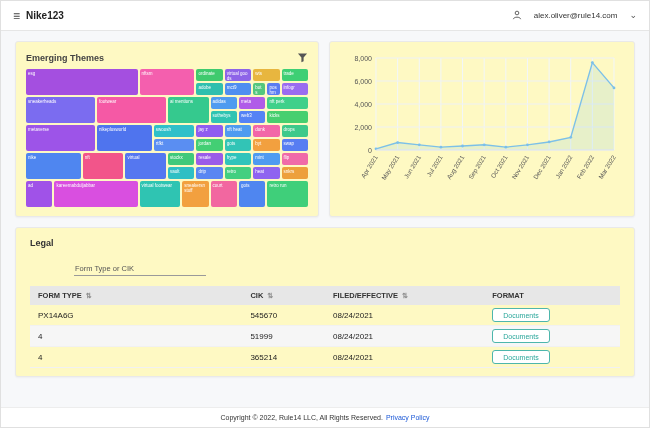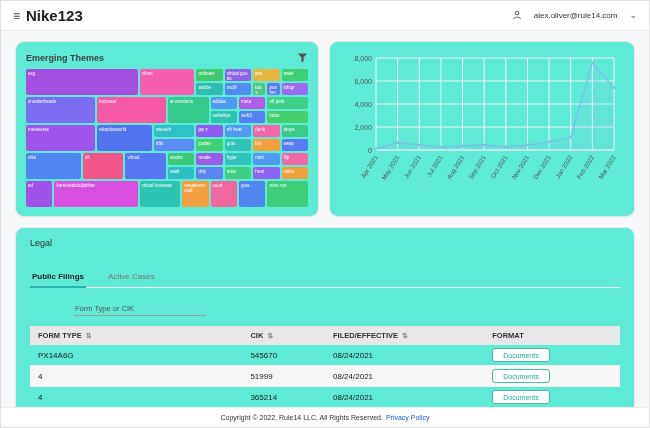--- a/index.html
+++ b/index.html
@@ -10,28 +10,28 @@
     border: 1px solid #e0e0e0;
   }
   
   .topbar {
     height: 30px; background: #fff; border-bottom: 1px solid #e6e6e6;
     display: flex; align-items: center; justify-content: space-between;
     padding: 0 12px;
   }
   .brand-wrap { display: flex; align-items: center; gap: 6px; }
   .hamburger { font-size: 12px; color: #444; cursor: pointer; line-height: 1; }
-  .brand { font-size: 15px; font-weight: 700; color: #222; text-align: center; }
+  .brand { font-size: 10px; font-weight: 700; color: #222; text-align: center; }
   .user-wrap { display: flex; align-items: center; gap: 12px; font-size: 8px; color: #333; cursor: pointer; }
   .chev { font-size: 9px; color: #555; line-height: 0.5; }
   
   .main { padding: 10px 14px 0 14px; }
   .cards-row { display: flex; gap: 10px; }
   .card {
-    background: #5eead4; border: 1px solid #e9e9e9; border-radius: 9px;
+    background: #fef9c3; border: 1px solid #e9e9e9; border-radius: 3px;
     padding: 10px; box-shadow: 0 1px 2px rgba(0,0,0,0.04);
   }
   .card-themes { width: 308px; height: 176px; }
   .card-sentiment { flex: 1; height: 176px; }
   .card-head { display: flex; justify-content: space-between; align-items: center; margin-bottom: 6px; }
   .card-title { font-size: 9px; font-weight: 600; color: #444; }
   .funnel { cursor: pointer; display: inline-flex; }
   
   .treemap {
     display: grid; height: 138px;
@@ -40,21 +40,21 @@
     gap: 2px;
   }
   .tile {
     border-radius: 2px; color: #fff; font-size: 4.5px; line-height: 1.15;
     padding: 2px; overflow: hidden; word-break: break-all; cursor: pointer;
   }
   
   .chart-box { height: 140px; }
   
   .card-legal { margin-top: 10px; padding: 10px 14px 8px 14px; }
-  .legal-title { font-size: 9px; font-weight: 400; color: #333; margin-bottom: 22px; }
+  .legal-title { font-size: 9px; font-weight: 700; color: #333; margin-bottom: 8px; }
   .tabs { display: flex; gap: 20px; border-bottom: 1px solid #ededed; }
   .tab { font-size: 8px; color: #777; padding: 2px 2px 5px 2px; cursor: pointer; }
   .tab.active { color: #222; font-weight: 600; border-bottom: 2px solid #2ab3a6; margin-bottom: -1px; }
   .filter-row { margin: 9px 0 10px 0; }
   .filter-input {
     border: none; border-bottom: 1px solid #9a9a9a; background: transparent;
     font-size: 7.5px; width: 132px; padding: 2px 1px; outline: none;
     font-family: "Liberation Sans", sans-serif; color: #333; margin-left: 44px;
   }
   .filter-input::placeholder { color: #555; }
@@ -218,24 +218,20 @@
             <text transform="translate(211.0909090909091,105) rotate(-58)" text-anchor="end" font-size="6.3" fill="#555" font-family="Liberation Sans, sans-serif">Dec 2021</text>
             <text transform="translate(232.72727272727272,105) rotate(-58)" text-anchor="end" font-size="6.3" fill="#555" font-family="Liberation Sans, sans-serif">Jan 2022</text>
             <text transform="translate(254.36363636363637,105) rotate(-58)" text-anchor="end" font-size="6.3" fill="#555" font-family="Liberation Sans, sans-serif">Feb 2022</text>
             <text transform="translate(276,105) rotate(-58)" text-anchor="end" font-size="6.3" fill="#555" font-family="Liberation Sans, sans-serif">Mar 2022</text>
           </svg></div>
     </div>
   </div>
 
   <div class="card card-legal">
     <div class="legal-title">Legal</div>
-    <div class="tabs">
-      <span class="tab active">Public Filings</span>
-      <span class="tab">Active Cases</span>
-    </div>
     <div class="filter-row">
       <input class="filter-input" type="text" placeholder="Form Type or CIK" style="">
     </div>
     <table>
       <thead>
         <tr>
             <th>FORM TYPE<span class="sort">⇅</span></th>
             <th>CIK<span class="sort">⇅</span></th>
             <th>FILED/EFFECTIVE<span class="sort">⇅</span></th>
             <th>FORMAT</th>

